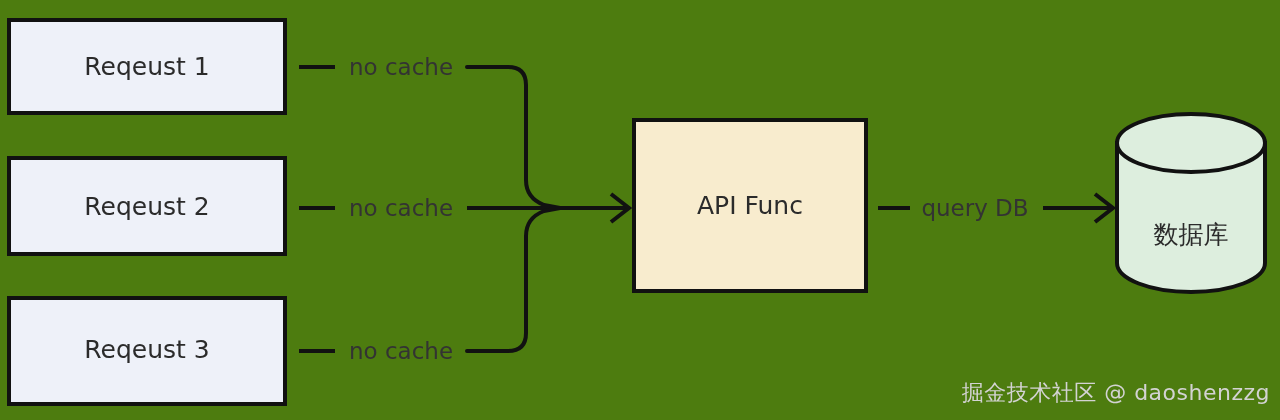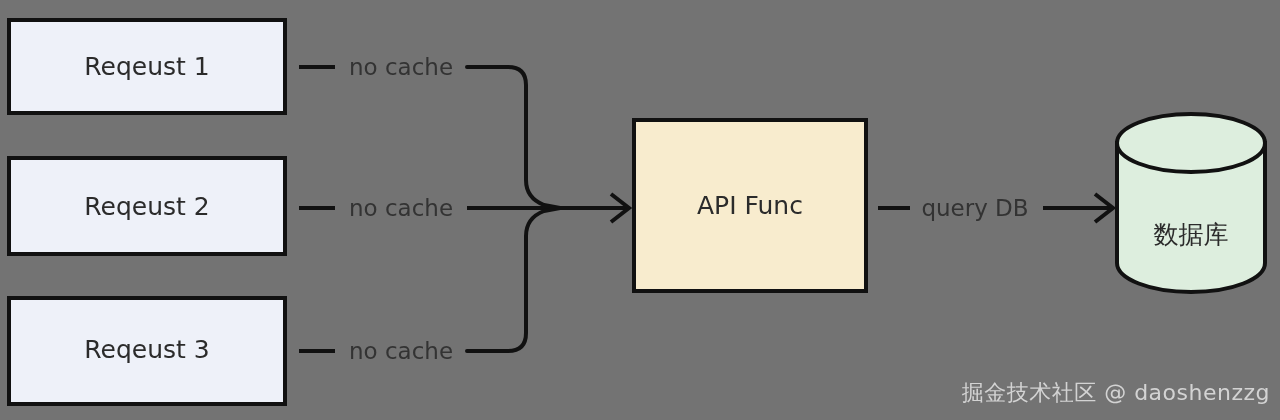--- a/index.html
+++ b/index.html
@@ -7,21 +7,21 @@
     padding: 0;
     background: #ffffff;
   }
   body {
     font-family: "DejaVu Sans", "Liberation Sans", sans-serif;
   }
   #canvas {
     position: relative;
     width: 1280px;
     height: 420px;
-    background: #737373;
+    background: #4d7c0f;
     overflow: hidden;
   }
   #diagram-svg {
     position: absolute;
     left: 0;
     top: 0;
     width: 1280px;
     height: 420px;
   }
   .node-label {

